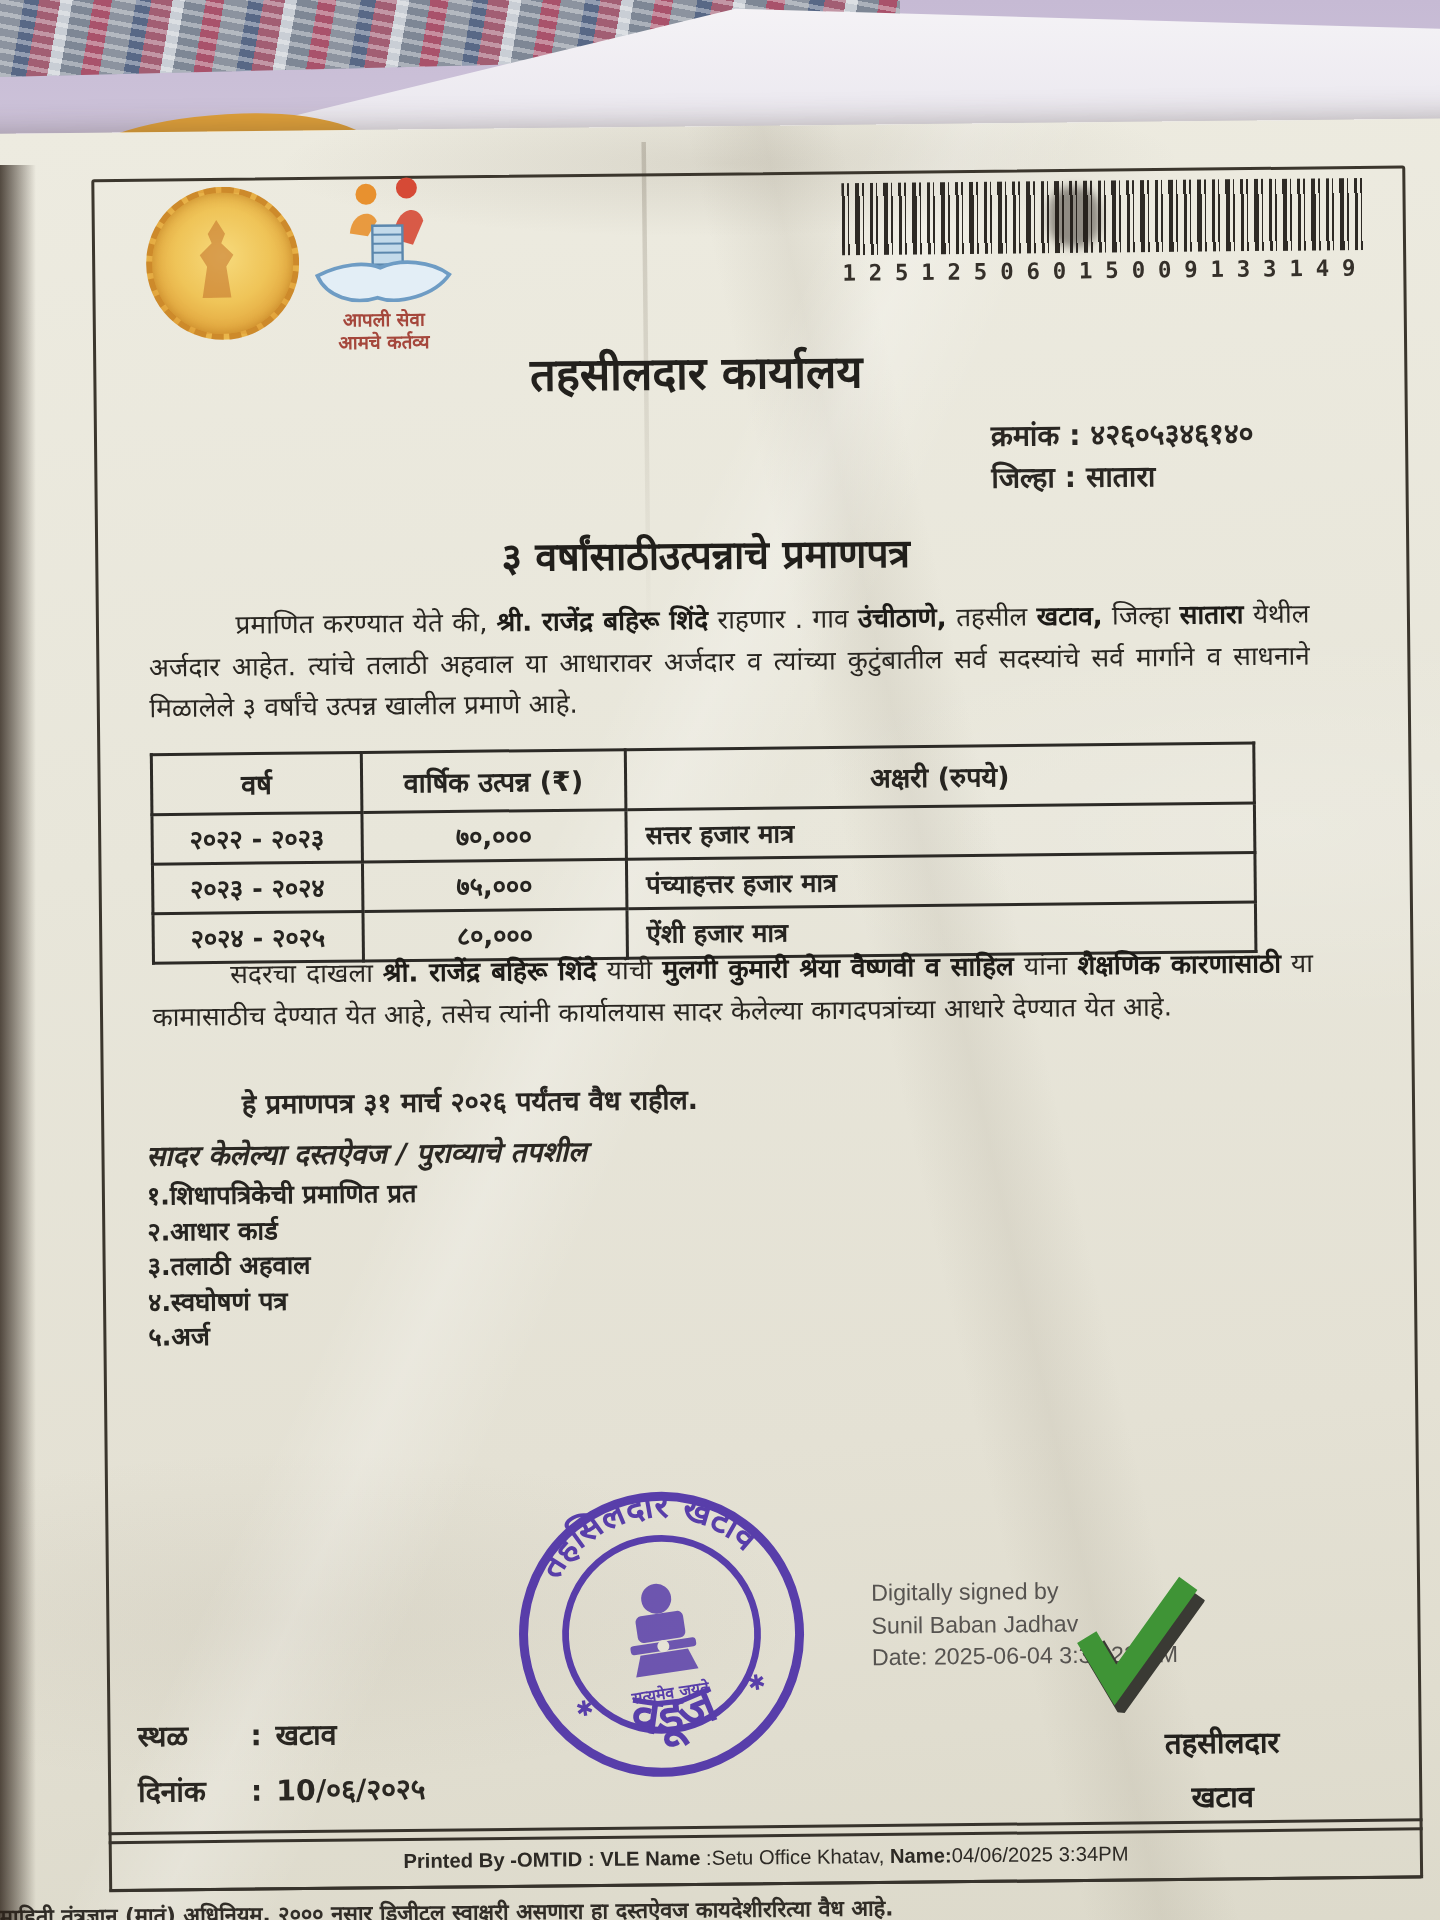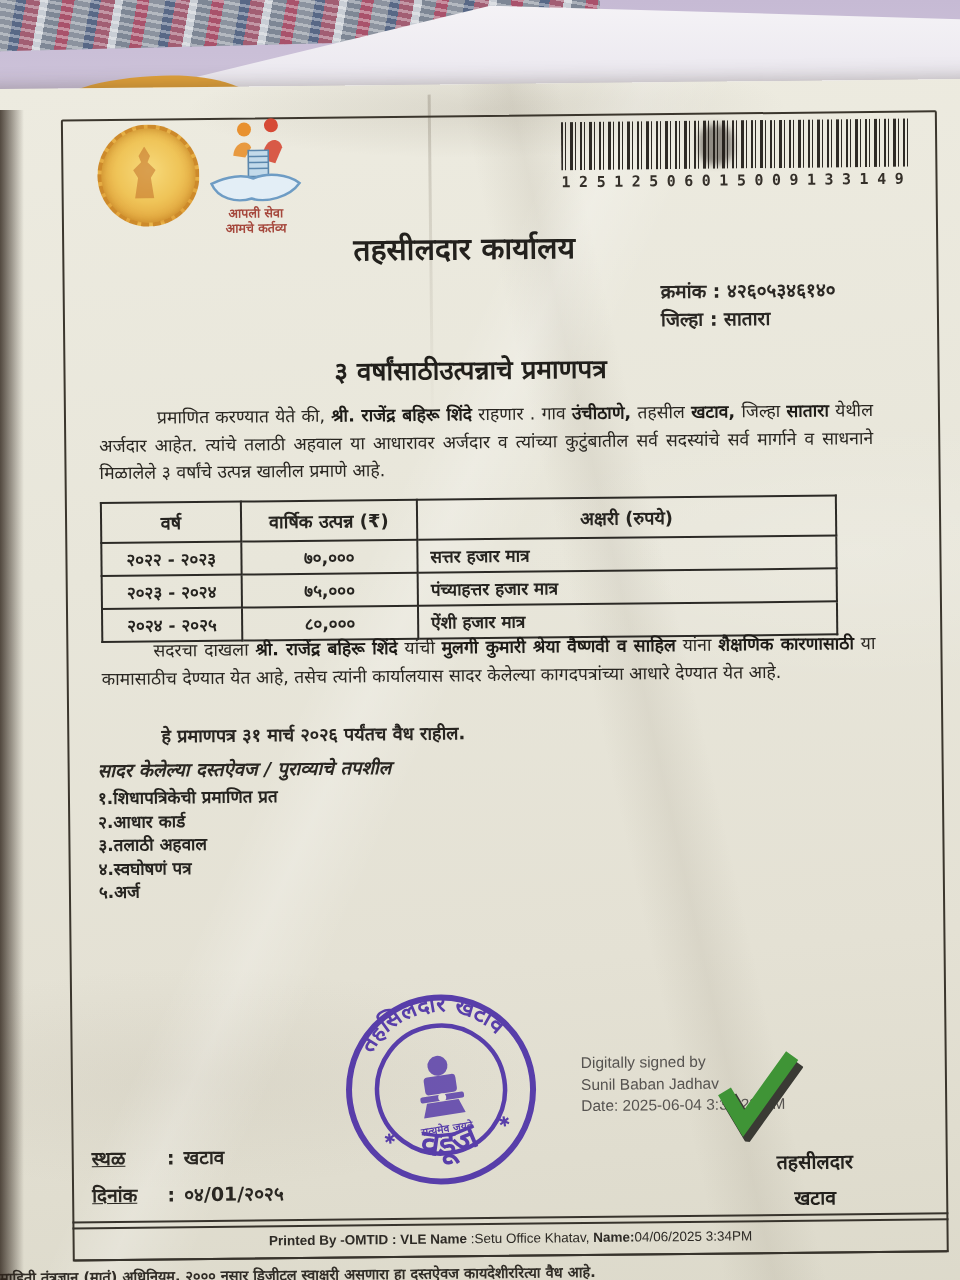--- a/index.html
+++ b/index.html
@@ -69,21 +69,21 @@
   .docs-title{position:absolute;left:28px;top:636px;font-size:18.5px;font-style:italic;font-weight:600;color:#2b2823;font-family:"DejaVu Serif",serif;}
   .docs-list{position:absolute;left:28px;top:666px;font-size:17px;font-weight:600;line-height:23.5px;color:#262420;}
   
   .stamp{position:absolute;left:268px;top:872px;width:200px;height:200px;transform:rotate(-8deg);opacity:.9;}
   
   .sig{position:absolute;left:508px;top:936px;width:240px;font-family:"Liberation Sans",sans-serif;
     font-size:15.5px;line-height:21.5px;color:#565350;}
   .check{position:absolute;left:636px;top:918px;width:92px;height:110px;transform:rotate(6deg);z-index:4;}
   
   .kv-block{position:absolute;left:18px;top:1019px;font-size:19px;font-weight:600;color:#2a2722;line-height:37px;}
-  .kv-label{display:inline-block;width:66px;text-decoration:underline;}
+  .kv-label{display:inline-block;width:66px;}
   .kv-colon{display:inline-block;width:26px;text-align:center;}
   .signatory{position:absolute;left:656px;top:1031px;width:170px;text-align:center;font-size:19.5px;font-weight:700;color:#23211d;line-height:36px;}
   .band-topline{position:absolute;left:-2px;right:-2px;bottom:36px;height:2px;background:#37332c;}
   .printed-band{position:absolute;left:-2px;right:-2px;bottom:-2px;height:30px;border-top:2.5px solid #37332c;border-bottom:2.5px solid #37332c;
     text-align:center;font-family:"Liberation Sans",sans-serif;font-size:13.5px;line-height:28px;color:#2d2a25;}
   .printed-band .pb{font-weight:700;}
   .legal-line{position:absolute;left:12px;top:1178px;width:920px;font-size:14.5px;font-weight:600;color:#312d27;}
 </style>
 </head>
 <body>
@@ -210,21 +210,21 @@
       </div>
       <div class="check">
         <svg width="92" height="110" viewBox="0 0 92 110">
           <path d="M16 62 L38 92 L80 20" stroke="#3a3a34" stroke-width="17" fill="none" transform="translate(5,6)"></path>
           <path d="M16 62 L38 92 L80 20" stroke="#3f9436" stroke-width="15" fill="none"></path>
         </svg>
       </div>
 
       <div class="kv-block">
         <div><span class="kv-label">स्थळ</span><span class="kv-colon">:</span><span>खटाव</span></div>
-        <div><span class="kv-label">दिनांक</span><span class="kv-colon">:</span><span>०४/01/२०२५</span></div>
+        <div><span class="kv-label">दिनांक</span><span class="kv-colon">:</span><span>10/०६/२०२५</span></div>
       </div>
 
       <div class="signatory">
         <div>तहसीलदार</div>
         <div>खटाव</div>
       </div>
 
       <div class="band-topline"></div>
       <div class="printed-band"><span class="pb">Printed By -OMTID : VLE Name</span><span> :Setu Office Khatav, </span><span class="pb">Name:</span><span>04/06/2025 3:34PM</span></div>
     </div>

